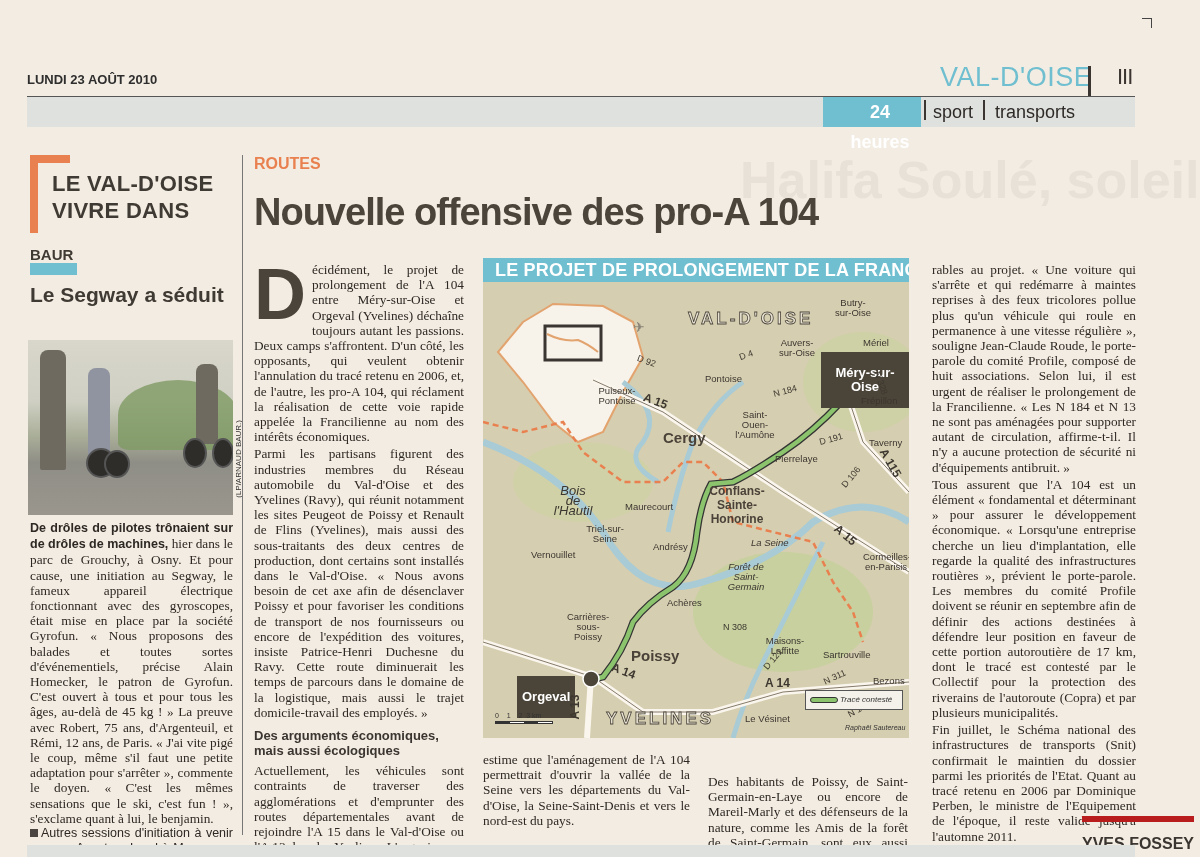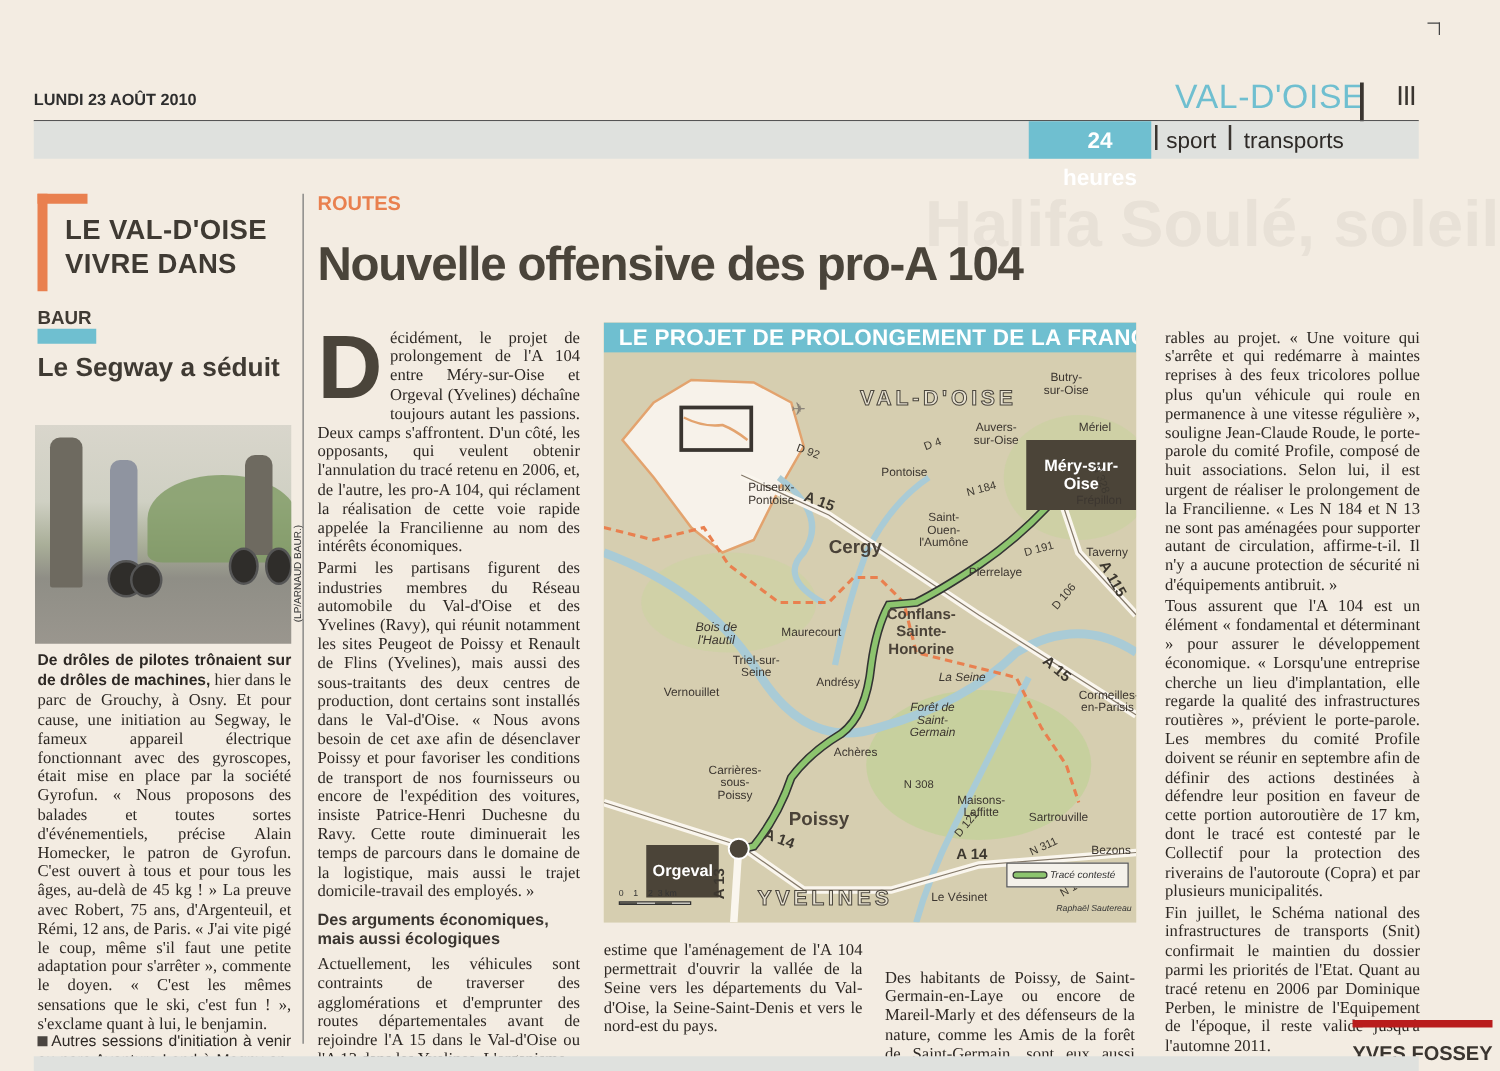--- a/index.html
+++ b/index.html
@@ -185,21 +185,21 @@
   <div class="map-label" style="left:170px;top:284px">Andrésy</div>
   <div class="map-label" style="left:48px;top:292px">Vernouillet</div>
   <div class="map-label" style="left:80px;top:354px;width:50px;white-space:normal">Carrières-sous-Poissy</div>
   <div class="map-label" style="left:184px;top:340px">Achères</div>
   <div class="map-label" style="left:282px;top:378px;width:40px;white-space:normal">Maisons-Laffitte</div>
   <div class="map-label" style="left:340px;top:392px">Sartrouville</div>
   <div class="map-label" style="left:390px;top:418px">Bezons</div>
   <div class="map-label" style="left:380px;top:294px;width:46px;white-space:normal">Cormeilles-en-Parisis</div>
   <div class="map-label" style="left:262px;top:456px">Le Vésinet</div>
 
-  <div class="map-label italic" style="left:70px;top:240px;width:40px;white-space:normal;font-size:10px">Bois de l'Hautil</div>
+  <div class="map-label italic" style="left:70px;top:228px;width:40px;white-space:normal;font-size:13px">Bois de l'Hautil</div>
   <div class="map-label italic" style="left:238px;top:304px;width:50px;white-space:normal">Forêt de Saint-Germain</div>
   <div class="map-label italic" style="left:268px;top:280px">La Seine</div>
 
   <div class="map-label road" style="left:160px;top:138px;transform:rotate(20deg)">A 15</div>
   <div class="map-label road" style="left:350px;top:272px;transform:rotate(40deg)">A 15</div>
   <div class="map-label road" style="left:392px;top:200px;transform:rotate(60deg)">A 115</div>
   <div class="map-label road" style="left:128px;top:408px;transform:rotate(20deg)">A 14</div>
   <div class="map-label road" style="left:282px;top:420px">A 14</div>
   <div class="map-label road" style="left:80px;top:444px;transform:rotate(-90deg)">A 13</div>
   <div class="map-label sroad" style="left:290px;top:128px;transform:rotate(-15deg)">N 184</div>

